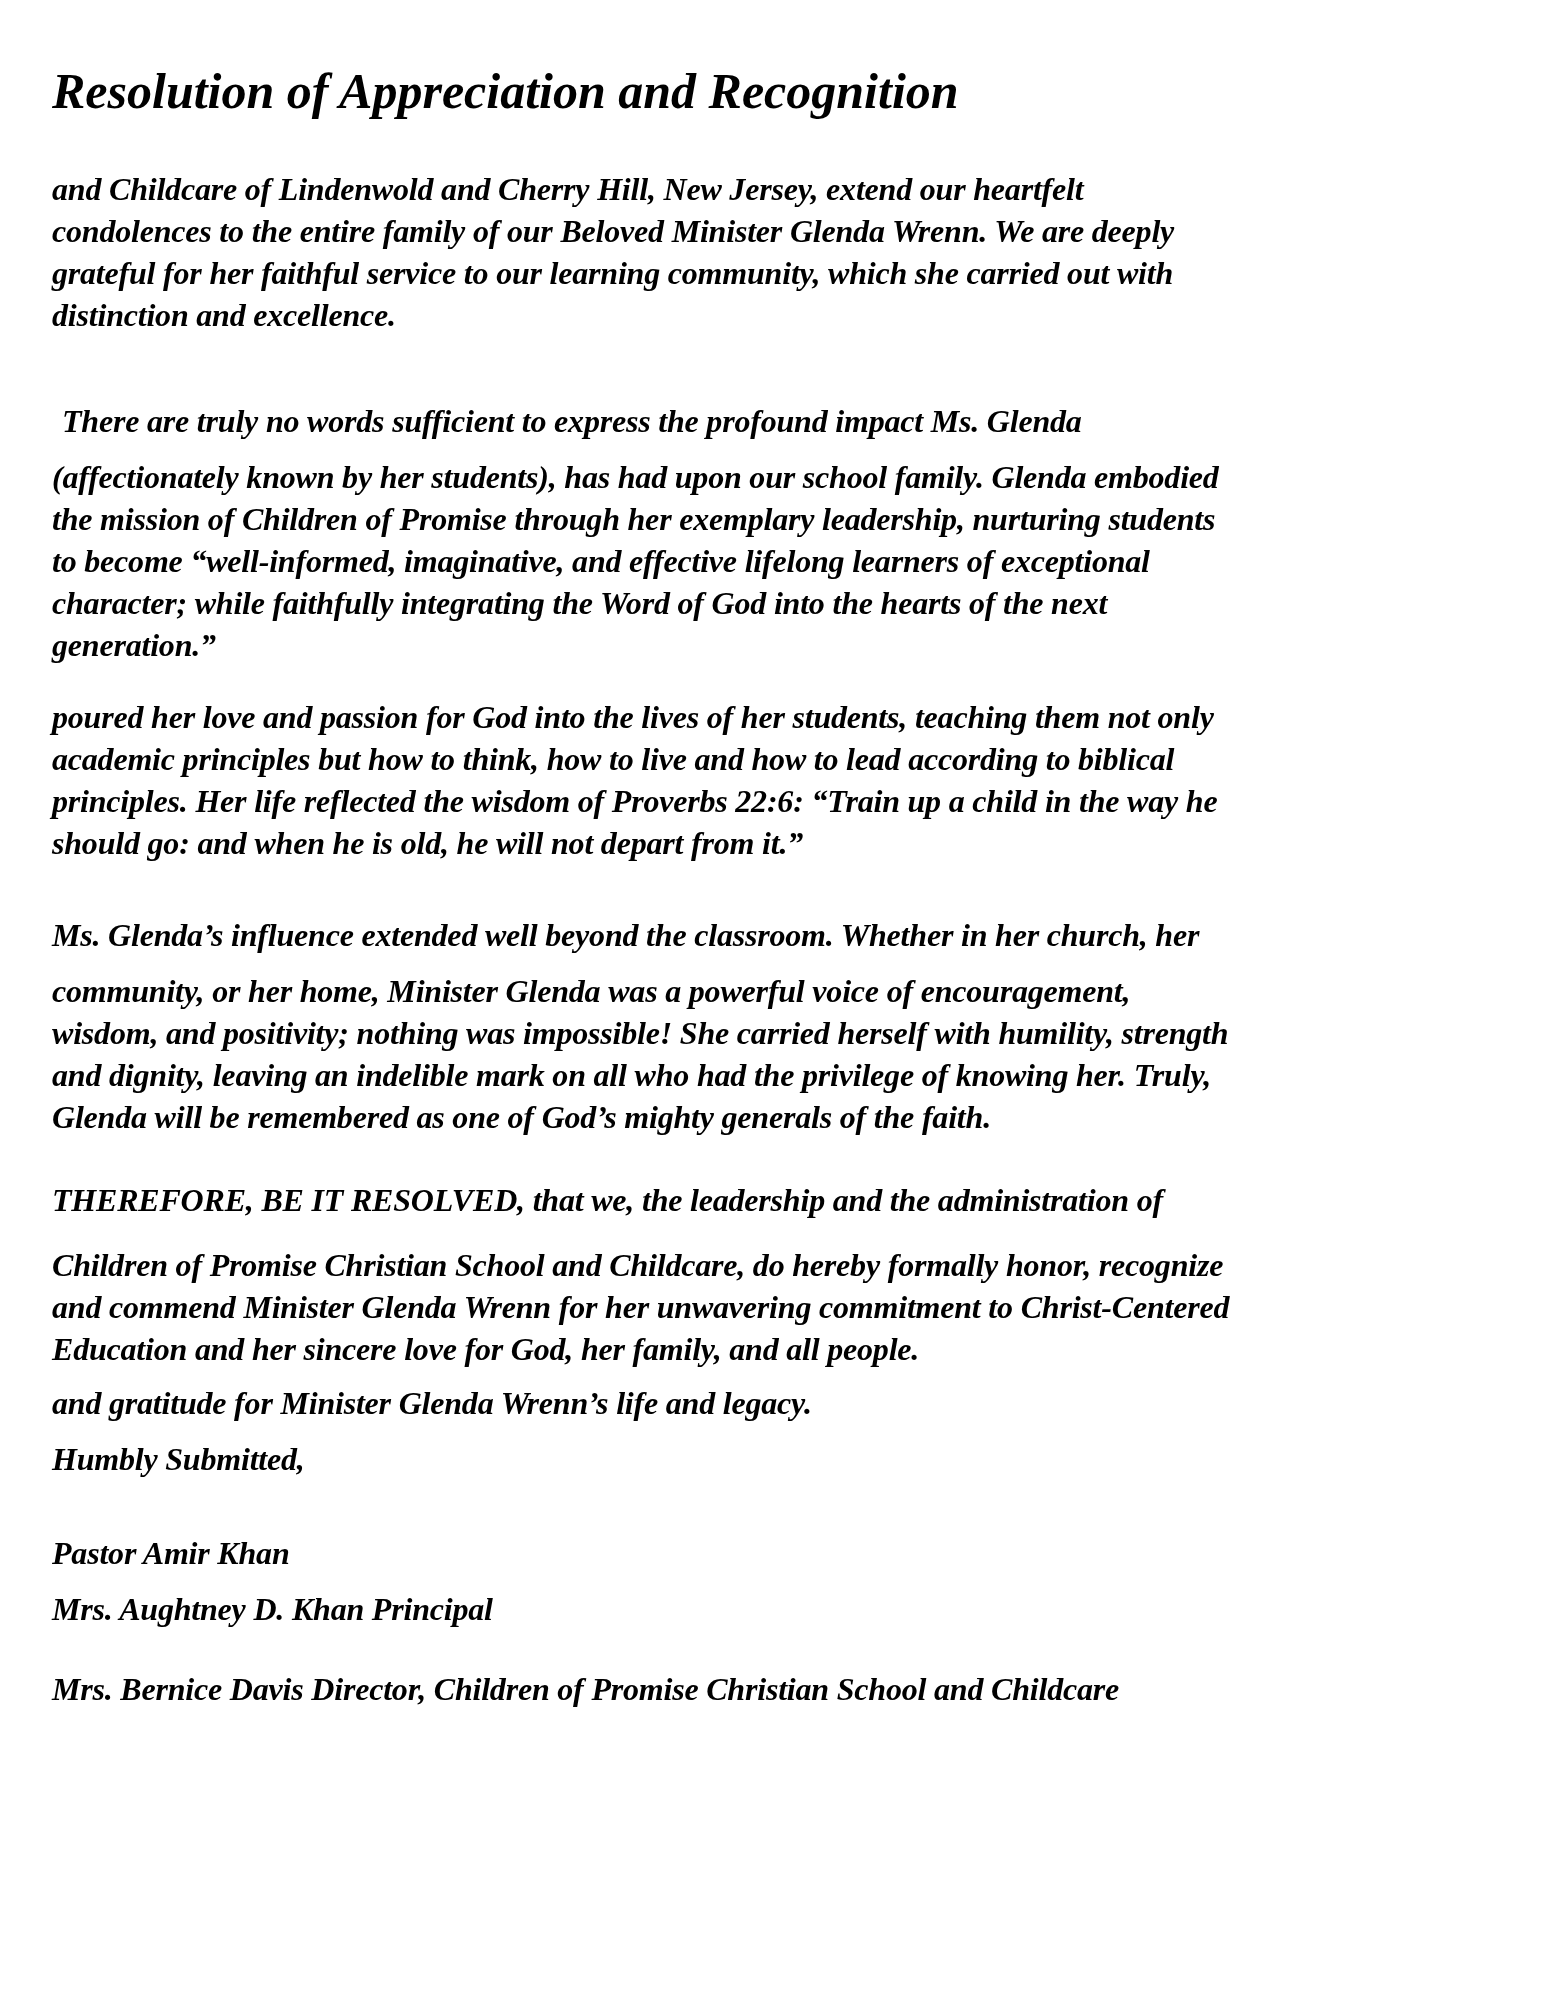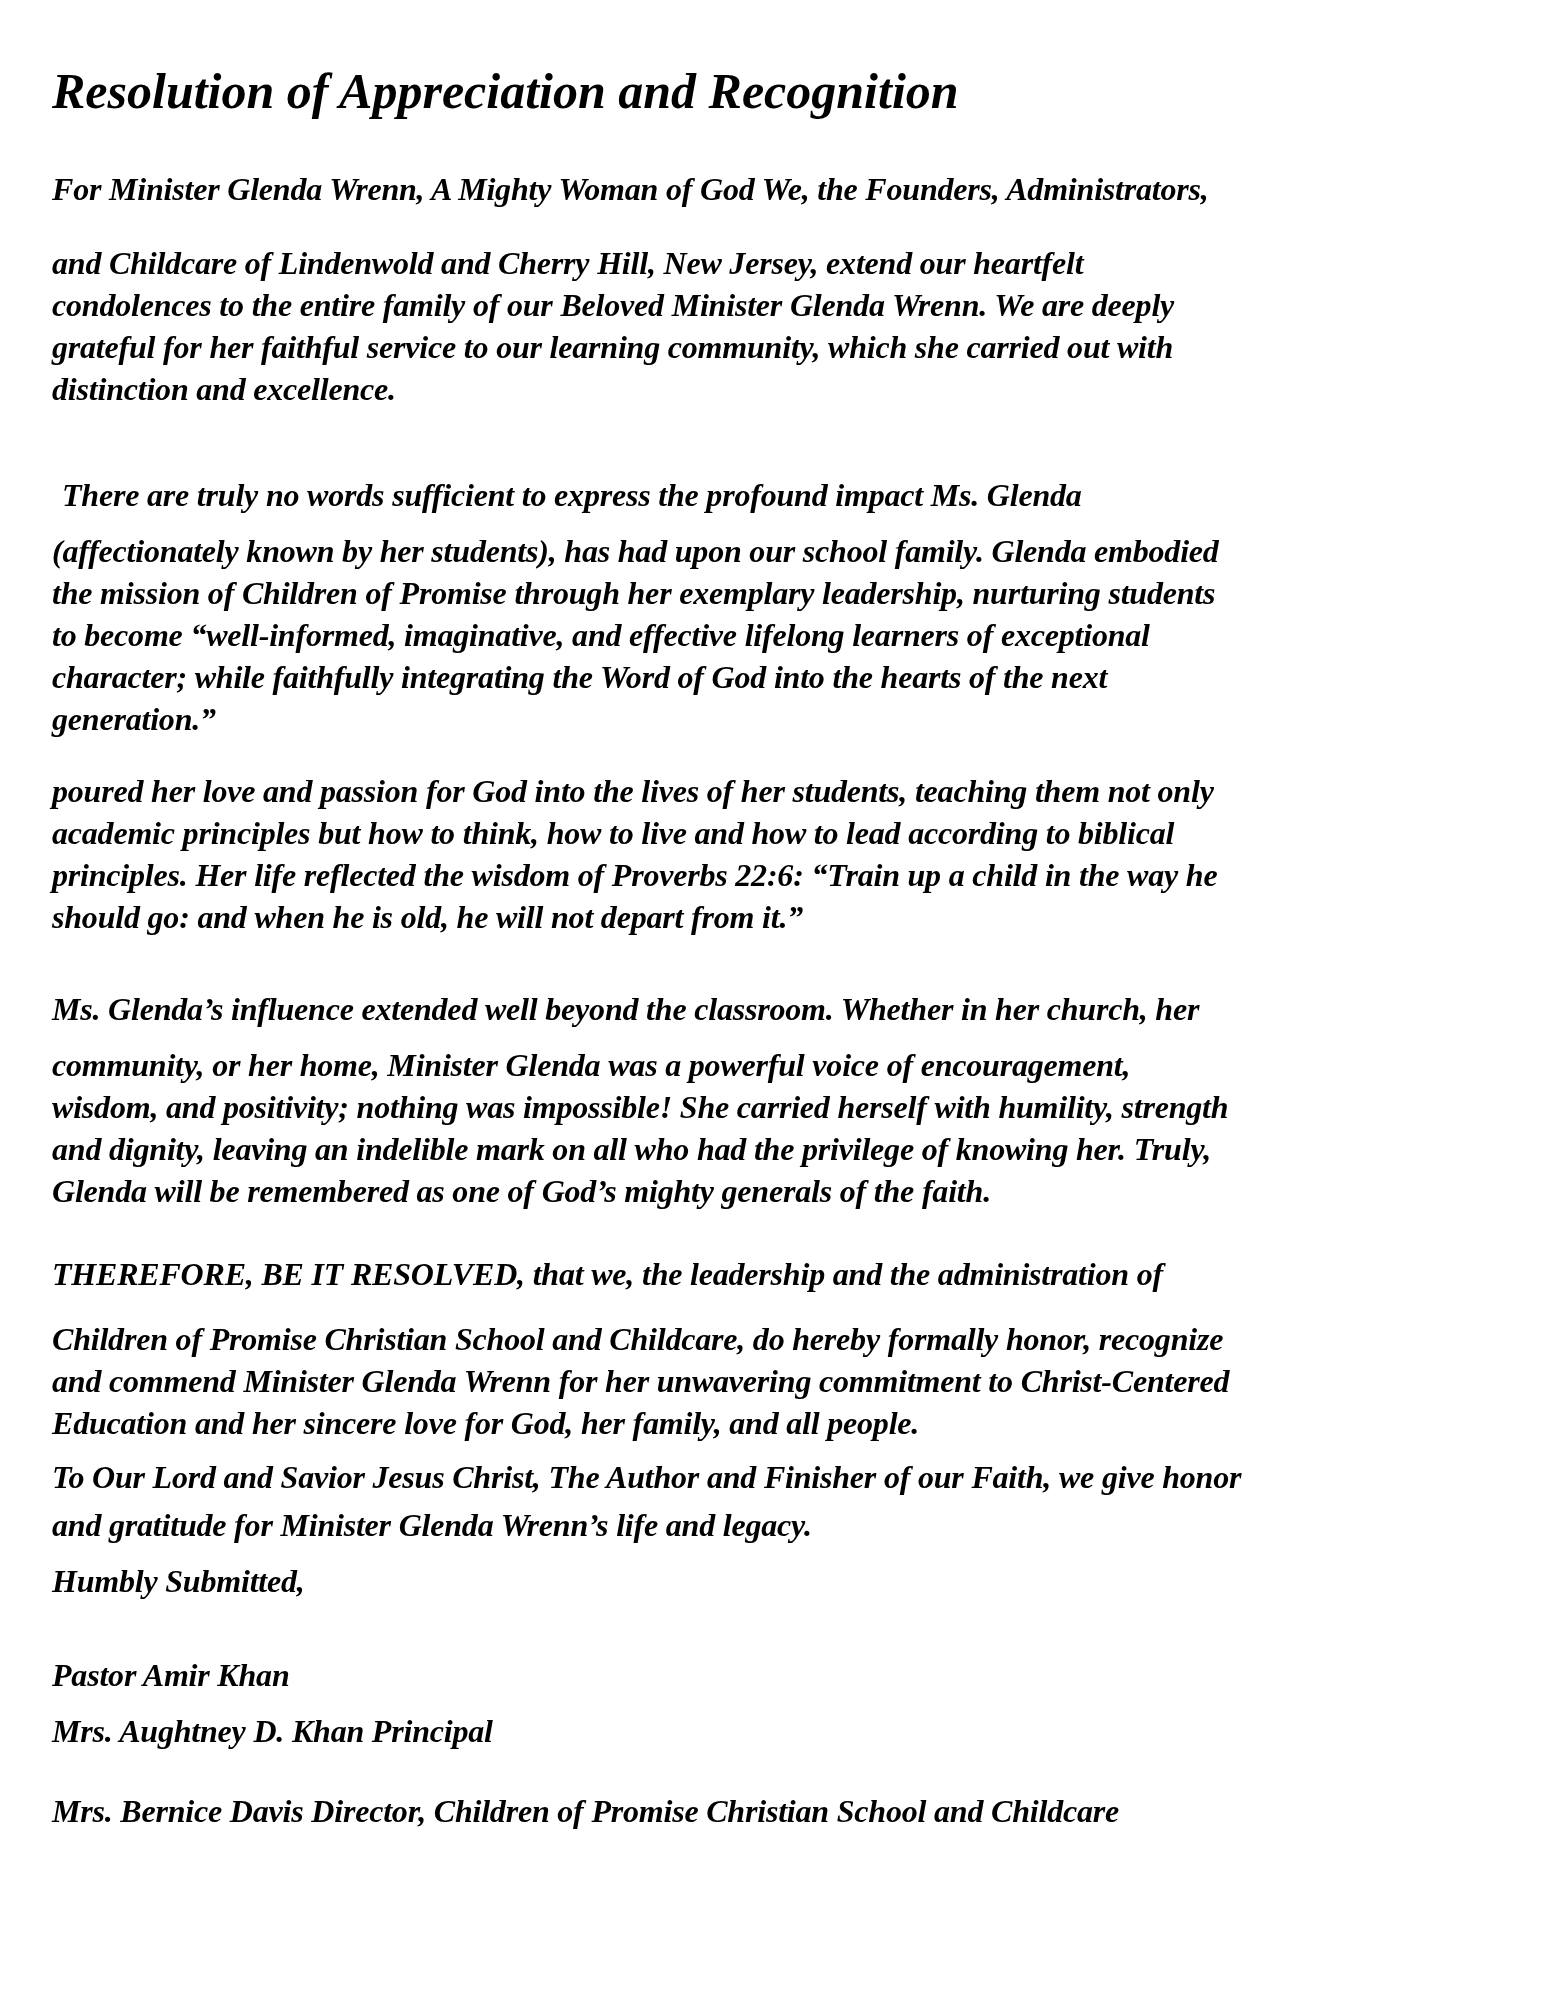--- a/index.html
+++ b/index.html
@@ -52,21 +52,20 @@
   .m-p16 { margin-bottom: 38px; }
   .m-p17 { margin-bottom: 0; }
   .indent-space { padding-left: 10px; }   
 </style>
 </head>
 <body>
 
 <div class="page">
   <h1 class="doc-title">Resolution of Appreciation and Recognition</h1>
 
-  <p class="para m-p01">For Minister Glenda Wrenn, A Mighty Woman of God We, the Founders, Administrators,</p>
   <p class="para m-p03">and Childcare of Lindenwold and Cherry Hill, New Jersey, extend our heartfelt
 condolences to the entire family of our Beloved Minister Glenda Wrenn. We are deeply
 grateful for her faithful service to our learning community, which she carried out with
 distinction and excellence.</p>
   <p class="para m-p04 indent-space">There are truly no words sufficient to express the profound impact Ms. Glenda</p>
   <p class="para m-p05">(affectionately known by her students), has had upon our school family. Glenda embodied
 the mission of Children of Promise through her exemplary leadership, nurturing students
 to become “well-informed, imaginative, and effective lifelong learners of exceptional
 character; while faithfully integrating the Word of God into the hearts of the next
 generation.”</p>
@@ -76,19 +75,18 @@
 should go: and when he is old, he will not depart from it.”</p>
   <p class="para m-p08">Ms. Glenda’s influence extended well beyond the classroom. Whether in her church, her</p>
   <p class="para m-p09">community, or her home, Minister Glenda was a powerful voice of encouragement,
 wisdom, and positivity; nothing was impossible! She carried herself with humility, strength
 and dignity, leaving an indelible mark on all who had the privilege of knowing her. Truly,
 Glenda will be remembered as one of God’s mighty generals of the faith.</p>
   <p class="para m-p10">THEREFORE, BE IT RESOLVED, that we, the leadership and the administration of</p>
   <p class="para m-p11">Children of Promise Christian School and Childcare, do hereby formally honor, recognize
 and commend Minister Glenda Wrenn for her unwavering commitment to Christ-Centered
 Education and her sincere love for God, her family, and all people.</p>
-  <p class="para m-p12">To Our Lord and Savior Jesus Christ, The Author and Finisher of our Faith, we give honor</p>
   <p class="para m-p13">and gratitude for Minister Glenda Wrenn’s life and legacy.</p>
   <p class="para m-p14">Humbly Submitted,</p>
   <p class="para m-p15">Pastor Amir Khan</p>
   <p class="para m-p16">Mrs. Aughtney D. Khan Principal</p>
   <p class="para m-p17">Mrs. Bernice Davis Director, Children of Promise Christian School and Childcare</p>
 </div>
 
 </body></html>

